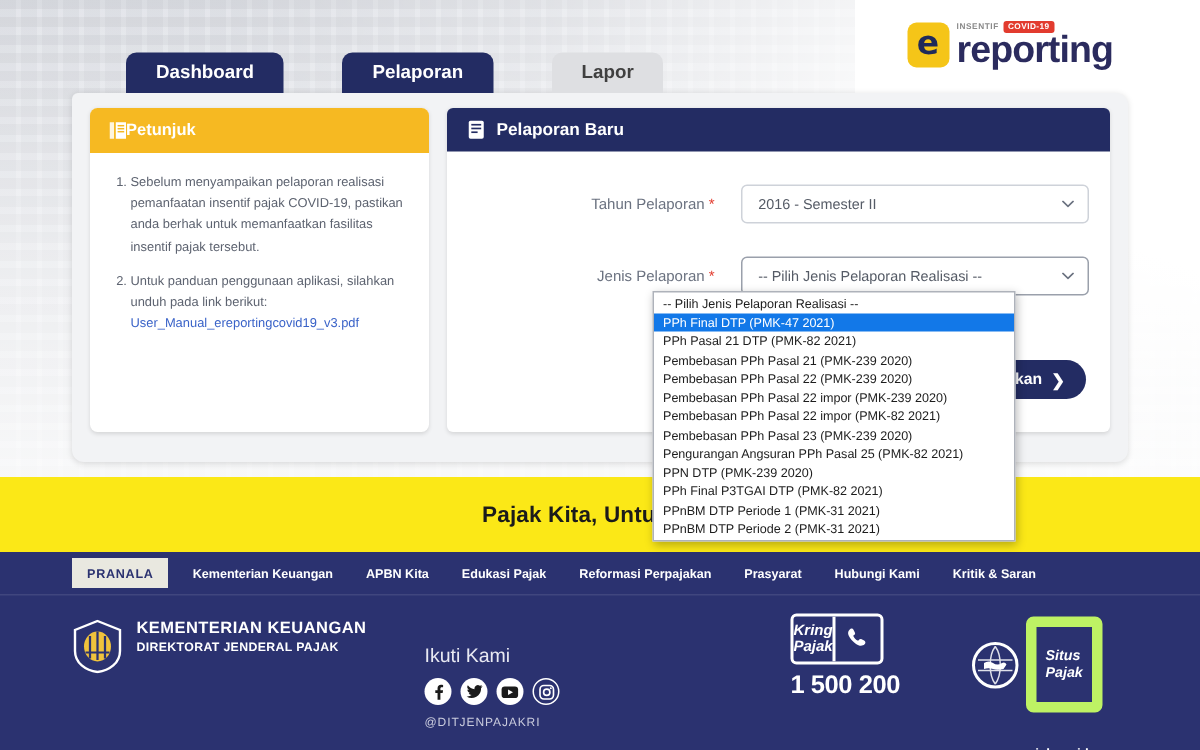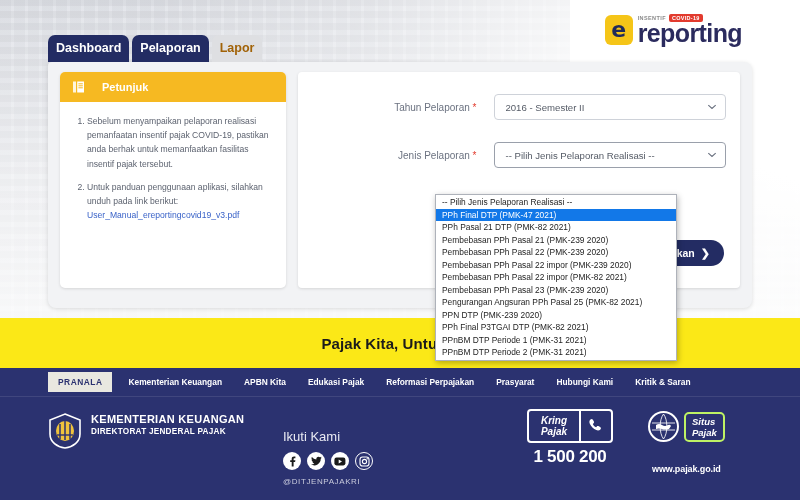--- a/index.html
+++ b/index.html
@@ -45,43 +45,43 @@
   .logo-tag-a { font-size: 5.5px; color: #8a8a8a; letter-spacing: .4px; font-weight: bold;}
   .logo-tag-b {
     font-size: 5.5px; color: #ffffff; background: #e23b2e; font-weight: bold;
     padding: 1px 3px; border-radius: 2px; letter-spacing: .3px;
   }
   .logo-main { font-size: 25px; font-weight: bold; color: #2b2b5e; letter-spacing: -0.6px; line-height: 26px;}
 
   
   .tabs { position: absolute; left: 48px; top: 35px; display: flex; align-items: flex-end; z-index: 30; }
   .tab {
-    height: 27px; padding: 0 8px; line-height: 27px;
+    height: 27px; padding: 0 20px; line-height: 27px;
     border-radius: 7px 7px 0 0; font-size: 12.5px; font-weight: bold;
-    margin-right: 3px; cursor: pointer;
+    margin-right: 3px; cursor: pointer; margin-left: 36px;
   }
   .tab.active { background: #232c63; color: #ffffff; }
-  .tab.inactive { background: #dedfe2; color: #a16207; }
+  .tab.inactive { background: #dedfe2; color: #404040; }
 
   
   .card {
     position: absolute; left: 48px; top: 62px; width: 704px; height: 246px;
     background: #f2f3f5; border-radius: 4px 8px 8px 8px;
     box-shadow: 0 1px 4px rgba(0,0,0,.13); z-index: 20;
   }
 
   
   .petunjuk {
     position: absolute; left: 12px; top: 10px; width: 226px; height: 216px;
     background: #ffffff; border-radius: 5px; overflow: hidden;
     box-shadow: 0 1px 3px rgba(0,0,0,.12);
   }
   .petunjuk-head {
     height: 30px; background: #f6b922; display: flex; align-items: center;
-    gap: 18px; padding: 0 13px; color: #ffffff; font-size: 11px; font-weight: bold;
+    gap: 0; padding: 0 13px; color: #ffffff; font-size: 11px; font-weight: bold;
   }
   .pet-icon { width: 11px; height: 12px; display:block; }
   .petunjuk-body { padding: 12px 13px 8px 13px; }
   .petunjuk-body ol { margin-left: 14px; }
   .petunjuk-body li {
     font-size: 8.6px; line-height: 14.2px; color: #5d6370; margin-bottom: 9px;
   }
   .petunjuk-link { color: #3a63c8; text-decoration: none; font-size: 8.6px; }
 
   
@@ -176,40 +176,40 @@
   .soc {
     width: 18px; height: 18px; border-radius: 50%; background: #ffffff;
     display: flex; align-items: center; justify-content: center; cursor: pointer;
   }
   .soc.outline { background: transparent; border: 1.2px solid #ffffff; }
   .soc svg { display: block; }
   .handle { margin-top: 7px; color: #c9cbdd; font-size: 8px; letter-spacing: .6px; }
 
   .kring { position: absolute; left: 527px; top: 12px; text-align: center; }
   .kring-badge {
-    width: 86px; height: 34px; border: 2px solid #ffffff; border-radius: 4px;
+    width: 62px; height: 34px; border: 2px solid #ffffff; border-radius: 4px;
     display: flex; align-items: flex-start; overflow: hidden; background: #2b3270;
   }
   .kring-left {
     flex: 1; height: 100%; display: flex; flex-direction: column;
     align-items: center; justify-content: center; color: #ffffff;
   }
   .kring-l1 { font-size: 10px; font-weight: bold; font-style: italic; line-height: 11px; }
   .kring-l2 { font-size: 10px; font-weight: bold; font-style: italic; line-height: 11px; }
   .kring-right {
     width: 32px; height: 100%; border-left: 2px solid #ffffff;
     display: flex; align-items: center; justify-content: center; color: #ffffff; font-size: 17px;
   }
   .kring-num { color: #ffffff; font-size: 17px; font-weight: bold; margin-top: 4px; letter-spacing: -.3px;}
 
   .situs { position: absolute; left: 648px; top: 14px; text-align: center; }
   .situs-row { display: flex; align-items: center; gap: 5px; }
   .globe { width: 31px; height: 31px; border-radius: 50%; border: 2px solid #ffffff; position: relative; }
   .situs-badge {
-    border: 2px solid #bef264; border-radius: 5px; padding: 2px 6px; color: #ffffff;
+    border: 7px solid #bef264; border-radius: 5px; padding: 14px 6px; color: #ffffff;
     font-style: italic; font-weight: bold; font-size: 9.5px; line-height: 11px; text-align: left;
   }
   .situs-url { color: #ffffff; font-size: 9px; font-weight: bold; margin-top: 22px; letter-spacing: -.1px;}
 </style>
 </head>
 <body>
 
 <div class="hero">
   <div class="hero-white-fade"></div>
   <div class="hero-sky"></div>
@@ -250,20 +250,29 @@
         <li>Sebelum menyampaikan pelaporan realisasi pemanfaatan insentif pajak COVID-19, pastikan anda berhak untuk memanfaatkan fasilitas insentif pajak tersebut.</li>
         <li>
           <span>Untuk panduan penggunaan aplikasi, silahkan unduh pada link berikut:</span><br>
           <a class="petunjuk-link" href="#">User_Manual_ereportingcovid19_v3.pdf</a>
         </li>
       </ol>
     </div>
   </div>
 
   <div class="form-panel">
+    <div class="form-head">
+      <svg class="doc-icon" viewBox="0 0 11 13">
+        <rect x="0.5" y="0.5" width="10" height="12" rx="1.2" fill="#ffffff"></rect>
+        <rect x="2.2" y="2.6" width="6.6" height="1.1" fill="#232c63"></rect>
+        <rect x="2.2" y="5.1" width="6.6" height="1.1" fill="#232c63"></rect>
+        <rect x="2.2" y="7.6" width="4.2" height="1.1" fill="#232c63"></rect>
+      </svg>
+      <span>Pelaporan Baru</span>
+    </div>
 
     <div class="form-row">
       <div class="form-label">
         <span>Tahun Pelaporan</span>
         <span class="req">*</span>
       </div>
       <div class="select-box">
         <span>2016 - Semester II</span>
         <svg class="caret" viewBox="0 0 8 5">
           <path d="M0.6 0.8 L4 4 L7.4 0.8" stroke="#6b7280" stroke-width="1.1" fill="none" stroke-linecap="round"></path>

